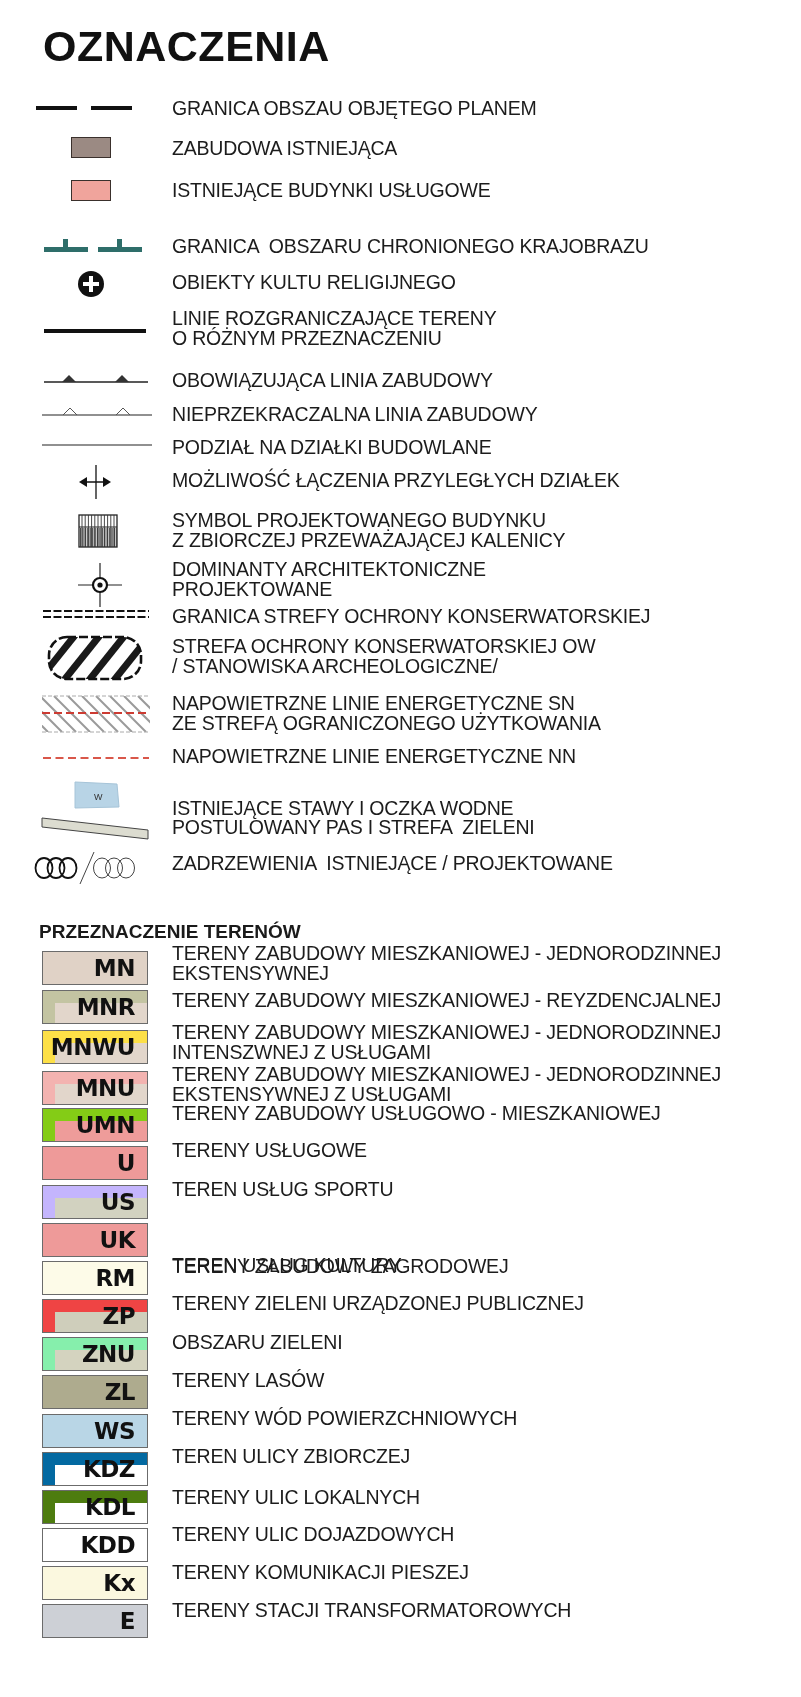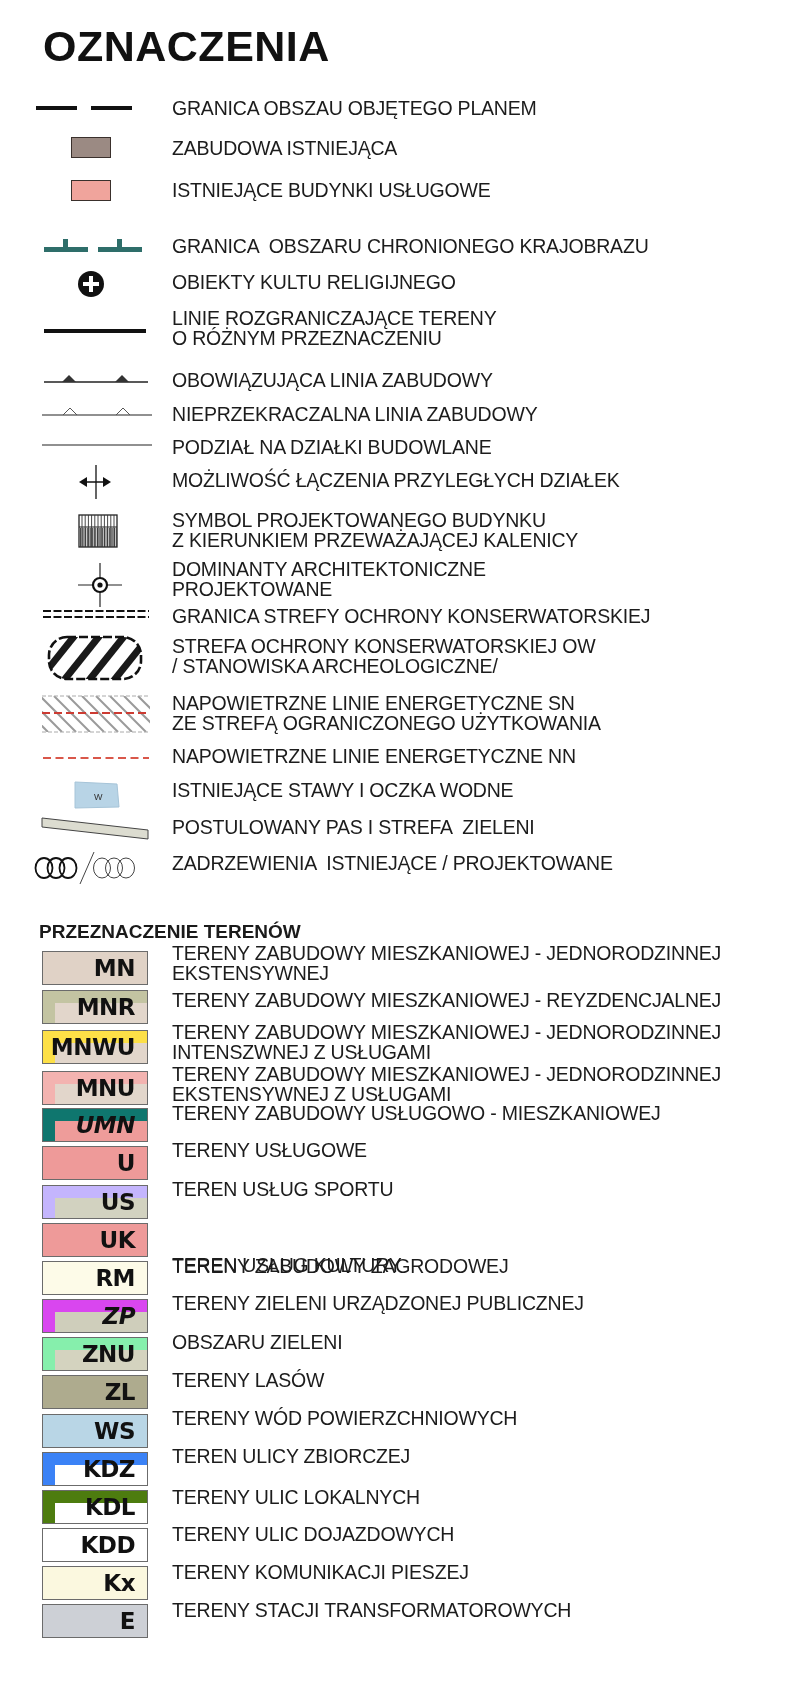--- a/index.html
+++ b/index.html
@@ -115,21 +115,21 @@
       <line x1="27.999999999999993" x2="27.999999999999993" y1="14" y2="33"></line>
       <line x1="29.699999999999992" x2="29.699999999999992" y1="14" y2="33"></line>
       <line x1="31.39999999999999" x2="31.39999999999999" y1="14" y2="33"></line>
       <line x1="33.099999999999994" x2="33.099999999999994" y1="14" y2="33"></line>
       <line x1="34.8" x2="34.8" y1="14" y2="33"></line>
       <line x1="36.5" x2="36.5" y1="14" y2="33"></line>
       <line x1="38.2" x2="38.2" y1="14" y2="33"></line>
     </g>
 </svg>
 <div class="lbl2" style="top:510px">SYMBOL PROJEKTOWANEGO BUDYNKU
-Z KIERUNKIEM PRZEWAŻAJĄCEJ KALENICY</div>
+Z ZBIORCZEJ PRZEWAŻAJĄCEJ KALENICY</div>
 
 <svg class="sym" style="left:77px;top:562px" width="46" height="46">
   <line x1="23" y1="1" x2="23" y2="45" stroke="#222" stroke-width="1.2"></line>
   <line x1="1" y1="23" x2="45" y2="23" stroke="#222" stroke-width="1.2"></line>
   <circle cx="23" cy="23" r="7" fill="#fff" stroke="#111" stroke-width="2.2"></circle>
   <circle cx="23" cy="23" r="2.6" fill="#111"></circle>
 </svg>
 <div class="lbl2" style="top:559px">DOMINANTY ARCHITEKTONICZNE
 PROJEKTOWANE</div>
 
@@ -183,21 +183,21 @@
 
 <svg class="sym" style="left:42px;top:754px" width="108" height="8">
   <line x1="1" y1="4" x2="107" y2="4" stroke="#d9574a" stroke-width="2" stroke-dasharray="8,4.5"></line>
 </svg>
 <div class="lbl" style="top:746px">NAPOWIETRZNE LINIE ENERGETYCZNE NN</div>
 
 <svg class="sym" style="left:74px;top:780px" width="46" height="30">
   <polygon points="1,2 43,4 45,27 1,28" fill="#b8d4e6" stroke="#a6c4d8" stroke-width="1"></polygon>
   <text x="20" y="20" font-size="9" fill="#333" font-family="Liberation Sans, sans-serif">W</text>
 </svg>
-<div class="lbl" style="top:780px">ISTNIEJĄCE STAWY I OCZKA WODNE</div>
+<div class="lbl" style="top:798px">ISTNIEJĄCE STAWY I OCZKA WODNE</div>
 
 <svg class="sym" style="left:40px;top:815px" width="112" height="26">
   <polygon points="2,3 108,15 108,24 2,12" fill="#dcdcd0" stroke="#444" stroke-width="1"></polygon>
 </svg>
 <div class="lbl" style="top:817px">POSTULOWANY PAS I STREFA  ZIELENI</div>
 
 <svg class="sym" style="left:34px;top:846px" width="118" height="40">
   <g fill="none" stroke="#111" stroke-width="1.8">
     <ellipse cx="10" cy="22" rx="8.5" ry="10"></ellipse>
     <ellipse cx="22" cy="22" rx="8.5" ry="10"></ellipse>
@@ -231,21 +231,21 @@
       <span class="code">MNWU</span>
     </div>
     <div class="lbl2" style="top: 1022px;">TERENY ZABUDOWY MIESZKANIOWEJ - JEDNORODZINNEJ
 INTENSZWNEJ Z USŁUGAMI</div>
     <div class="swatch" style="top: 1071px; background: rgb(243, 179, 176);">
       <div class="inner" style="background: rgb(226, 214, 203);"></div>
       <span class="code">MNU</span>
     </div>
     <div class="lbl2" style="top: 1064px;">TERENY ZABUDOWY MIESZKANIOWEJ - JEDNORODZINNEJ
  EKSTENSYWNEJ Z USŁUGAMI</div>
-    <div class="swatch" style="top: 1108px; background: #0f766e; font-style: italic;">
+    <div class="swatch" style="top: 1108px; background: #84cc16;">
       <div class="inner" style="background: rgb(238, 156, 154);"></div>
       <span class="code">UMN</span>
     </div>
     <div class="lbl2" style="top: 1103px;">TERENY ZABUDOWY USŁUGOWO - MIESZKANIOWEJ</div>
     <div class="swatch" style="top: 1146px; background: rgb(238, 154, 153);">
       <div class="inner" style="background: rgb(238, 154, 153);"></div>
       <span class="code">U</span>
     </div>
     <div class="lbl2" style="top: 1140px;">TERENY USŁUGOWE</div>
     <div class="swatch" style="top: 1185px; background: #c4b5fd;">
@@ -256,41 +256,41 @@
     <div class="swatch" style="top: 1223px; background: rgb(238, 154, 153);">
       <div class="inner" style="background: rgb(238, 154, 153);"></div>
       <span class="code">UK</span>
     </div>
     <div class="lbl2" style="top: 1218px; margin-top: 37px;">TEREN USŁUG  KULTURY</div>
     <div class="swatch" style="top: 1261px; background: rgb(253, 251, 232);">
       <div class="inner" style="background: rgb(253, 251, 232);"></div>
       <span class="code">RM</span>
     </div>
     <div class="lbl2" style="top: 1256px;">TERENY ZABUDOWY ZAGRODOWEJ</div>
-    <div class="swatch" style="top: 1299px; background: #d946ef; font-style: italic;">
+    <div class="swatch" style="top: 1299px; background: #ef4444;">
       <div class="inner" style="background: rgb(207, 206, 187);"></div>
       <span class="code">ZP</span>
     </div>
     <div class="lbl2" style="top: 1293px;">TERENY ZIELENI URZĄDZONEJ PUBLICZNEJ</div>
     <div class="swatch" style="top: 1337px; background: #86efac;">
       <div class="inner" style="background: rgb(212, 211, 191);"></div>
       <span class="code">ZNU</span>
     </div>
     <div class="lbl2" style="top: 1332px;">OBSZARU ZIELENI</div>
     <div class="swatch" style="top: 1375px; background: rgb(174, 171, 142);">
       <div class="inner" style="background: rgb(174, 171, 142);"></div>
       <span class="code">ZL</span>
     </div>
     <div class="lbl2" style="top: 1370px;">TERENY LASÓW</div>
     <div class="swatch" style="top: 1414px; background: rgb(185, 214, 230);">
       <div class="inner" style="background: rgb(185, 214, 230);"></div>
       <span class="code">WS</span>
     </div>
     <div class="lbl2" style="top: 1408px;">TERENY WÓD POWIERZCHNIOWYCH</div>
-    <div class="swatch" style="top: 1452px; background: #3b82f6;">
+    <div class="swatch" style="top: 1452px; background: #0369a1;">
       <div class="inner" style="background: rgb(255, 255, 255);"></div>
       <span class="code">KDZ</span>
     </div>
     <div class="lbl2" style="top: 1446px;">TEREN ULICY ZBIORCZEJ</div>
     <div class="swatch" style="top: 1490px; background: #4d7c0f; text-decoration: underline;">
       <div class="inner" style="background: rgb(255, 255, 255);"></div>
       <span class="code">KDL</span>
     </div>
     <div class="lbl2" style="top: 1487px;">TERENY ULIC LOKALNYCH</div>
     <div class="swatch" style="top: 1528px; background: rgb(255, 255, 255);">

